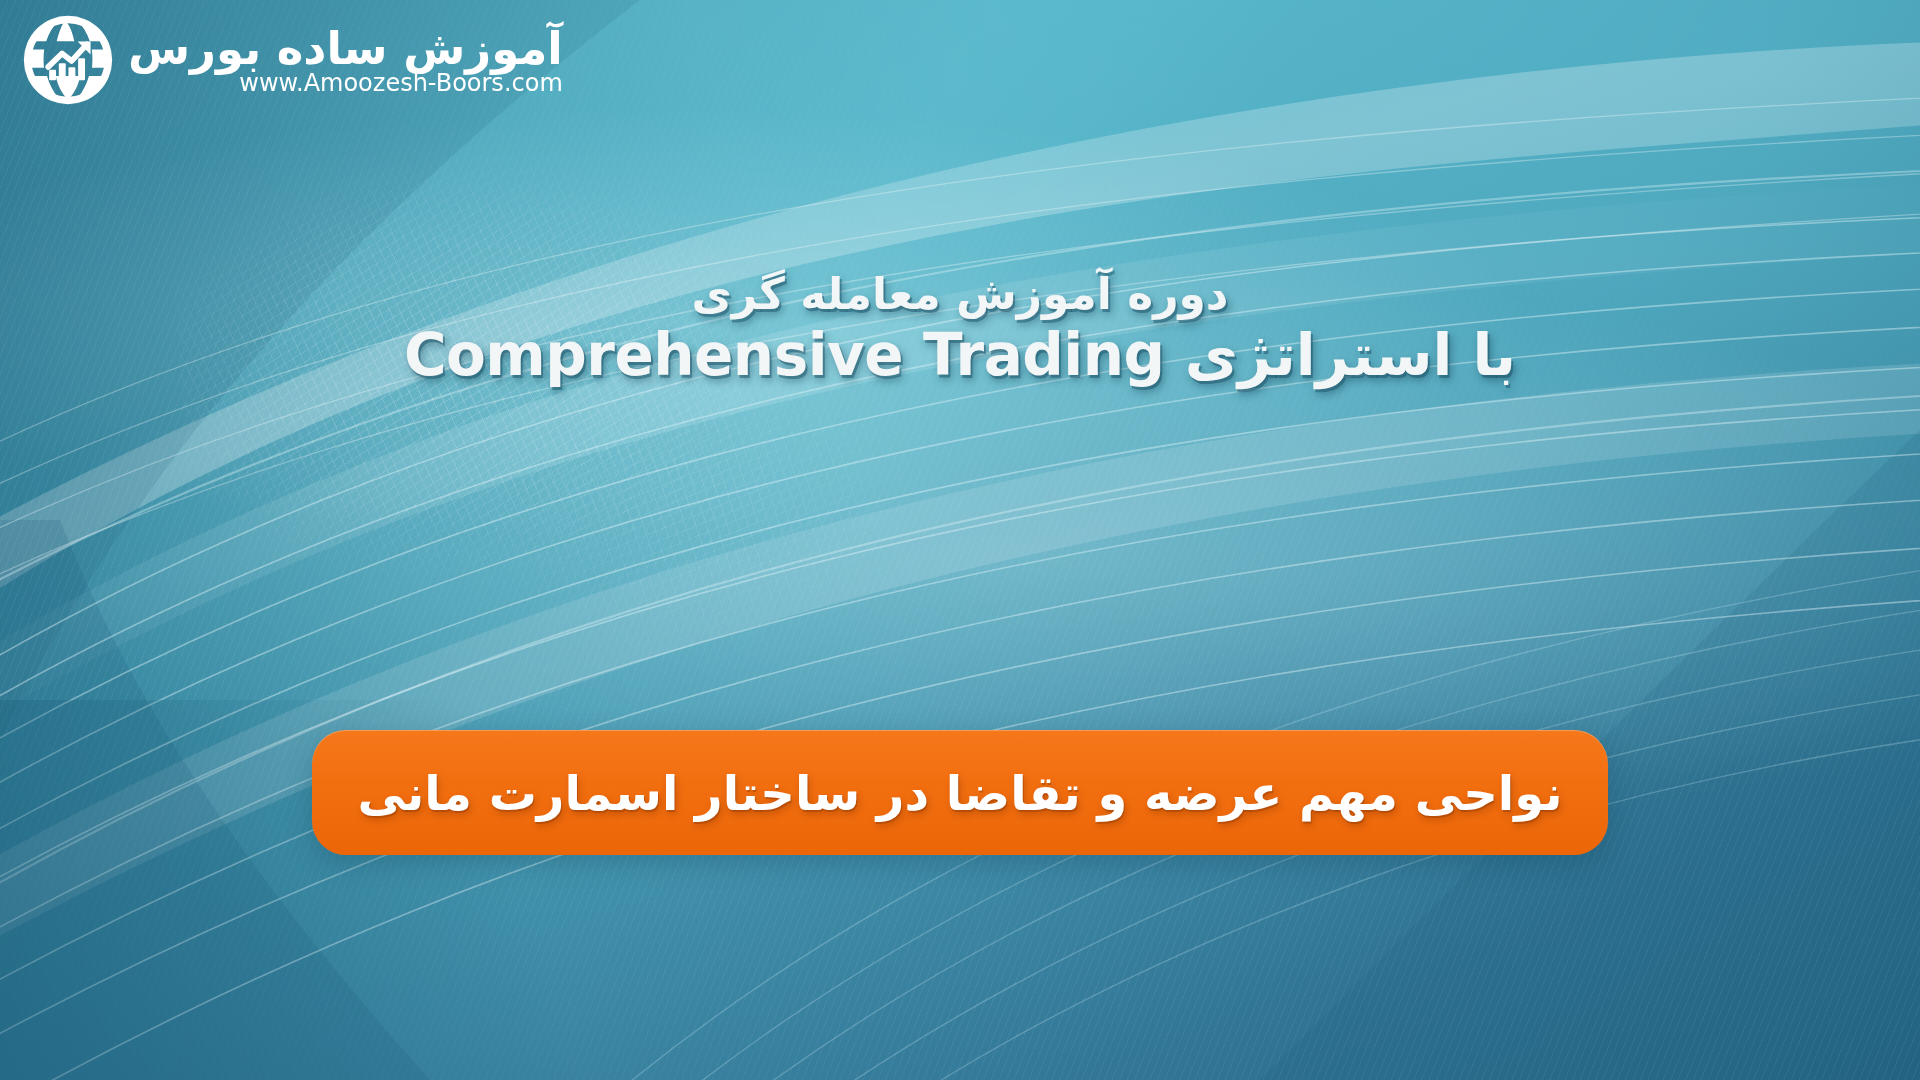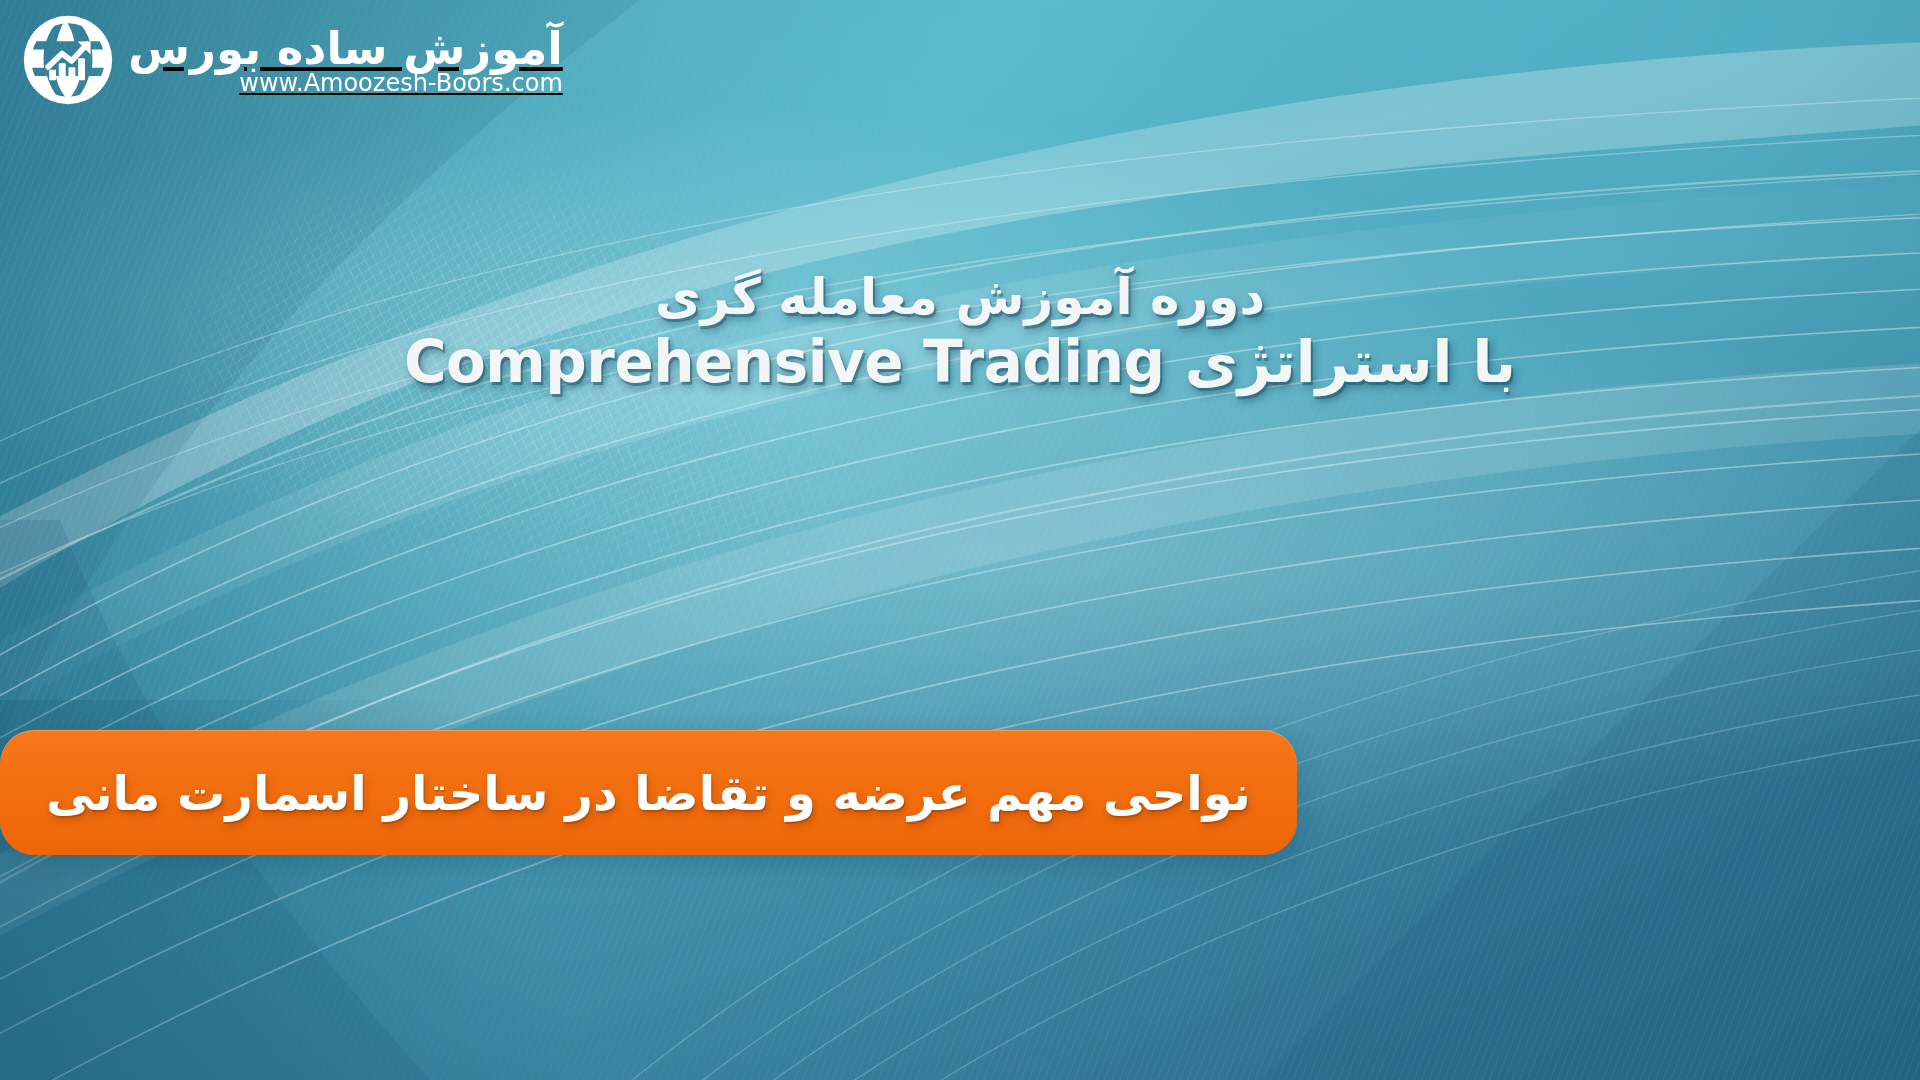--- a/index.html
+++ b/index.html
@@ -79,21 +79,20 @@
   }
 
   
   .ribbons { position:absolute; inset:0; width:1920px; height:1080px; }
 
   
   .logo-block {
     position:absolute; left:22px; top:14px;
     display:flex; align-items:center; gap:14px;
     direction:ltr;
-    text-decoration:underline;
   }
   .logo-mark { width:92px; height:92px; flex:0 0 92px; }
   .logo-text { display:flex; flex-direction:column; align-items:flex-end; line-height:1; }
   .logo-fa {
     font-size:45px; font-weight:700; color:#ffffff;
     letter-spacing:-0.5px; direction:rtl; white-space:nowrap;
   }
   .logo-url {
     font-size:24px; font-weight:400; color:#ffffff;
     margin-top:0; direction:ltr; white-space:nowrap;
@@ -106,28 +105,28 @@
     text-align:center; direction:rtl;
   }
   .title-line {
     color:#f2f6f7;
     font-weight:700;
     white-space:nowrap;
     text-shadow:
       2px 3px 0 rgba(22,78,100,0.45),
       3px 5px 9px rgba(16,60,80,0.45);
   }
-  .title-1 { font-size:50px; line-height:1.18; letter-spacing:-1px; }
+  .title-1 { font-size:44px; line-height:1.18; letter-spacing:-1px; }
   .title-2 { font-size:58px; line-height:1.22; letter-spacing:-0.5px; }
   .title-2 .en { direction:ltr; unicode-bidi:isolate; }
 
   
   .cta-wrap {
     position:absolute; left:0; right:0; top:730px;
-    display:flex; justify-content:flex-end;
+    display:flex; justify-content:center;
   }
   .cta {
     display:flex; align-items:center; justify-content:center;
     min-width:1005px; height:125px;
     padding:0 46px;
     border-radius:34px;
     background:linear-gradient(180deg, #f5781b 0%, #f26f10 42%, #ec6608 100%);
     box-shadow:0 8px 26px rgba(20,70,92,0.30), inset 0 1px 0 rgba(255,255,255,0.25);
     direction:rtl;
   }

